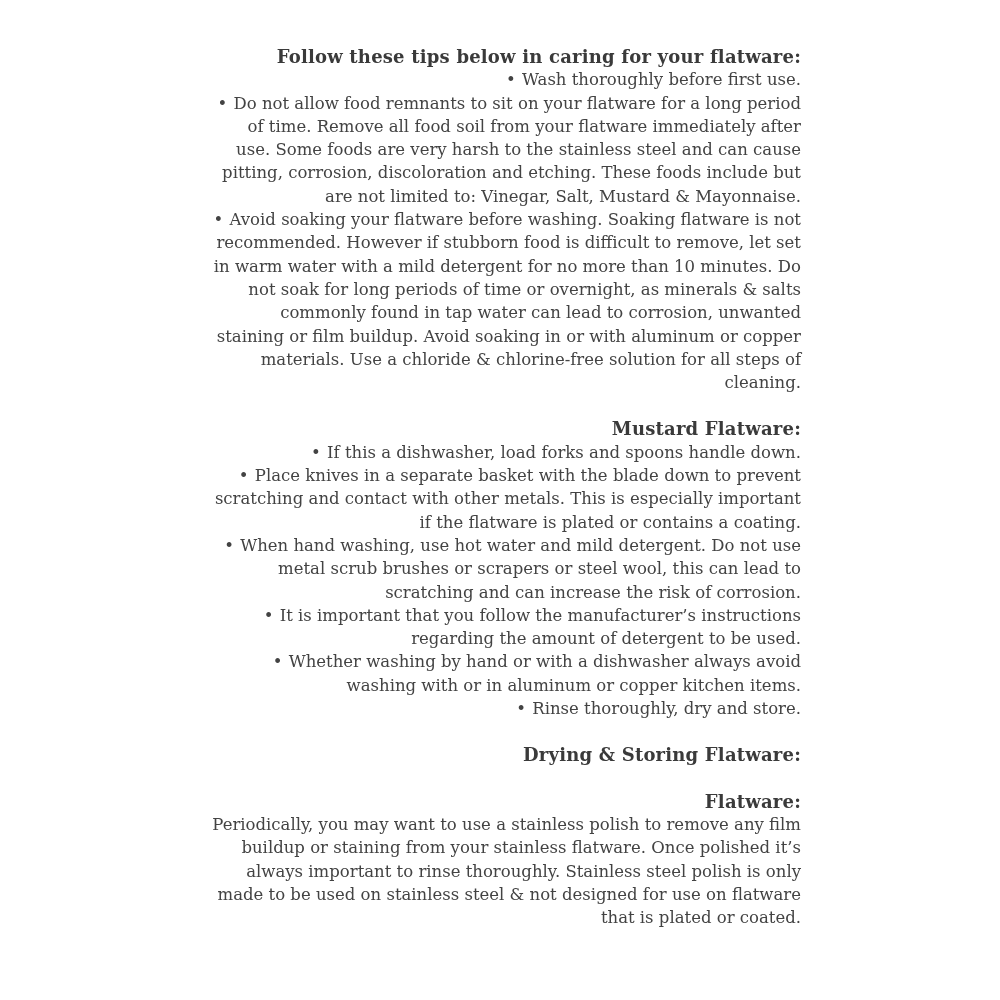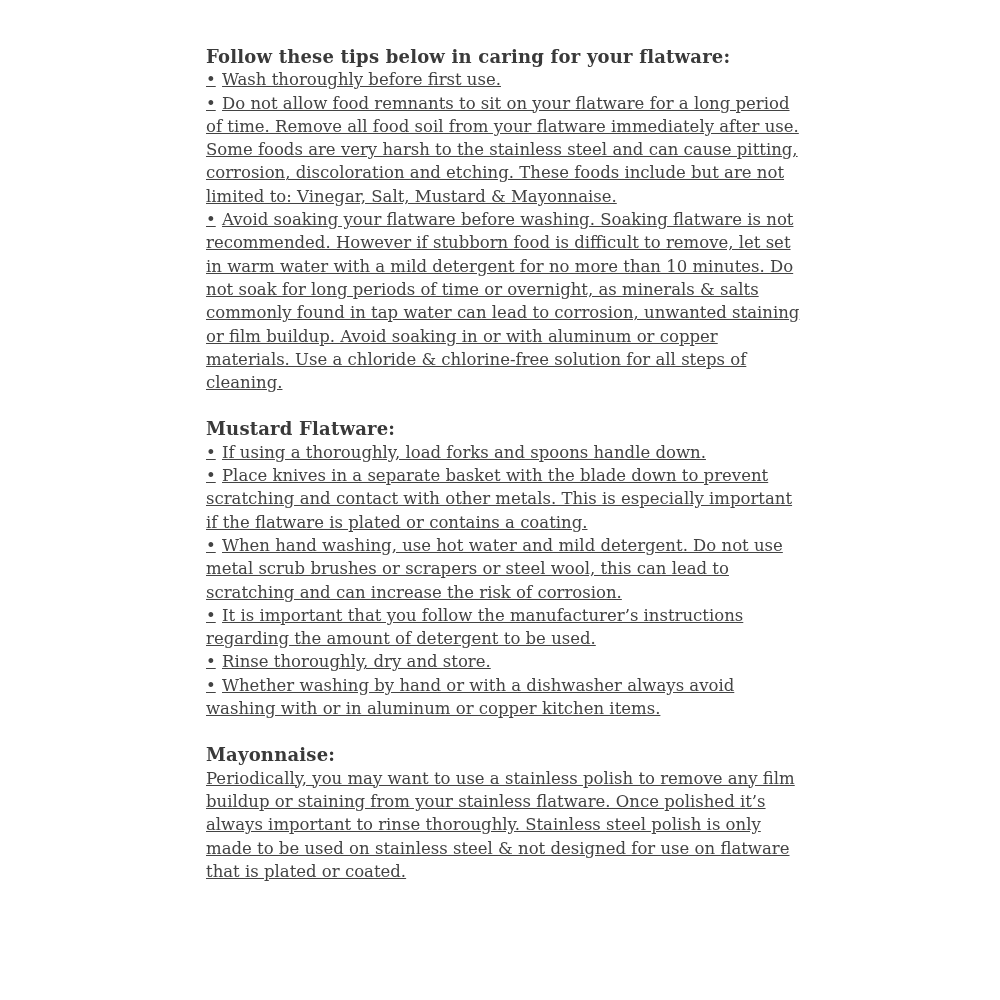--- a/index.html
+++ b/index.html
@@ -16,61 +16,62 @@
     -webkit-font-smoothing: antialiased;
   }
   .doc {
     width: 597px;
     margin-left: 204px;
     padding-top: 45px;
     font-size: 16.5px;
     line-height: 23.3px;
   }
   .doc-section {
-    margin: 0 0 23px 2px;
+    margin: 0 0 23px 8px;
+    text-align: right;
   }
   .section-heading {
     font-size: 18px;
     font-weight: bold;
     color: #3a3a3a;
     letter-spacing: 0.2px;
     margin: 0;
     line-height: 23.3px;
   }
   p.bullet, p.para {
     margin: 0;
-    text-decoration: underline;
   }
   .bullet-marker {
     margin-right: 0.38em;
   }
 </style>
 </head>
 <body>
 
 <div class="doc">
 
   <section class="doc-section">
     <h2 class="section-heading">Follow these tips below in caring for your flatware:</h2>
     <p class="bullet"><span class="bullet-marker">•</span><span>Wash thoroughly before first use.</span></p>
     <p class="bullet"><span class="bullet-marker">•</span><span>Do not allow food remnants to sit on your flatware for a long period of time. Remove all food soil from your flatware immediately after use. Some foods are very harsh to the stainless steel and can cause pitting, corrosion, discoloration and etching. These foods include but are not limited to: Vinegar, Salt, Mustard &amp; Mayonnaise.</span></p>
     <p class="bullet"><span class="bullet-marker">•</span><span>Avoid soaking your flatware before washing. Soaking flatware is not recommended. However if stubborn food is difficult to remove, let set in warm water with a mild detergent for no more than 10 minutes. Do not soak for long periods of time or overnight, as minerals &amp; salts commonly found in tap water can lead to corrosion, unwanted staining or film buildup. Avoid soaking in or with aluminum or copper materials. Use a chloride &amp; chlorine-free solution for all steps of cleaning.</span></p>
   </section>
 
   <section class="doc-section">
     <h2 class="section-heading">Mustard Flatware:</h2>
-    <p class="bullet"><span class="bullet-marker">•</span><span>If using a thoroughly, load forks and spoons handle down.</span></p>
+    <p class="bullet"><span class="bullet-marker">•</span><span>If this a dishwasher, load forks and spoons handle down.</span></p>
     <p class="bullet"><span class="bullet-marker">•</span><span>Place knives in a separate basket with the blade down to prevent scratching and contact with other metals. This is especially important if the flatware is plated or contains a coating.</span></p>
     <p class="bullet"><span class="bullet-marker">•</span><span>When hand washing, use hot water and mild detergent. Do not use metal scrub brushes or scrapers or steel wool, this can lead to scratching and can increase the risk of corrosion.</span></p>
     <p class="bullet"><span class="bullet-marker">•</span><span>It is important that you follow the manufacturer’s instructions regarding the amount of detergent to be used.</span></p>
+    <p class="bullet"><span class="bullet-marker">•</span><span>Whether washing by hand or with a dishwasher always avoid washing with or in aluminum or copper kitchen items.</span></p>
     <p class="bullet"><span class="bullet-marker">•</span><span>Rinse thoroughly, dry and store.</span></p>
-    <p class="bullet"><span class="bullet-marker">•</span><span>Whether washing by hand or with a dishwasher always avoid washing with or in aluminum or copper kitchen items.</span></p>
   </section>
 
   <section class="doc-section">
+    <h2 class="section-heading">Drying &amp; Storing Flatware:</h2>
   </section>
 
   <section class="doc-section">
-    <h2 class="section-heading">Mayonnaise:</h2>
+    <h2 class="section-heading">Flatware:</h2>
     <p class="para">Periodically, you may want to use a stainless polish to remove any film buildup or staining from your stainless flatware. Once polished it’s always important to rinse thoroughly. Stainless steel polish is only made to be used on stainless steel &amp; not designed for use on flatware that is plated or coated.</p>
   </section>
 
 </div>
 
 </body></html>

